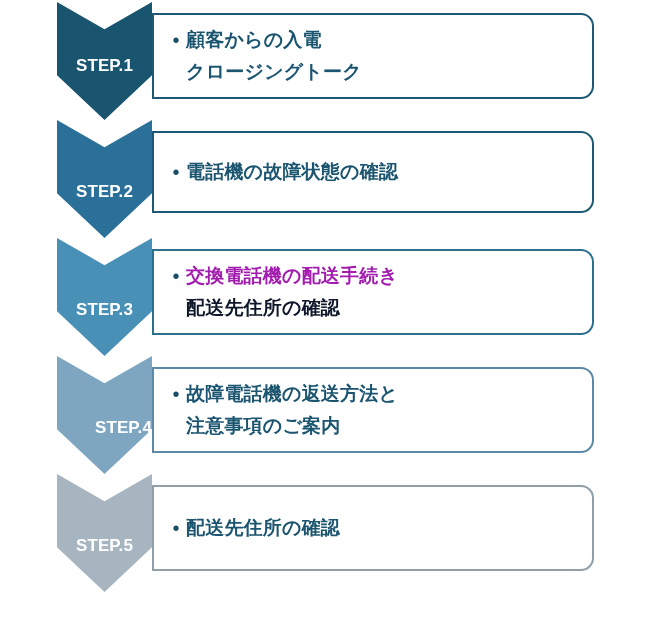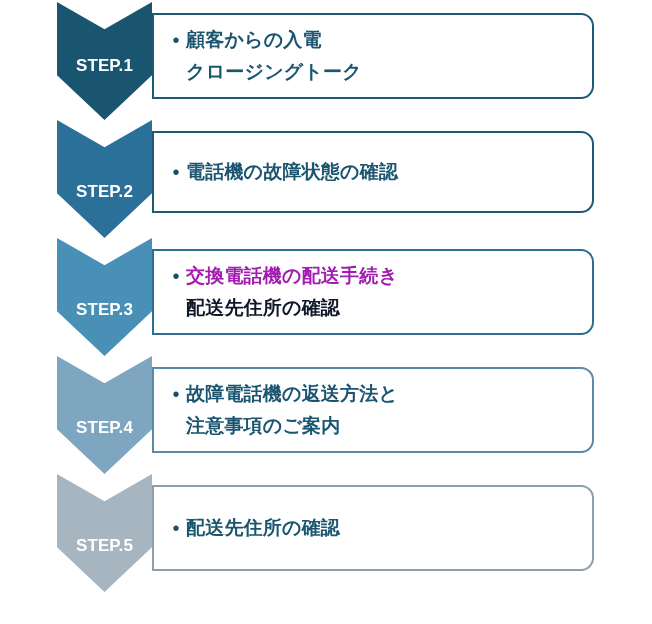--- a/index.html
+++ b/index.html
@@ -93,21 +93,21 @@
 
   <div class="chevron" style="top: 2px; background: rgb(26, 85, 112);"></div>
   <div class="chevron" style="top: 120px; background: rgb(42, 112, 153);"></div>
   <div class="chevron" style="top: 238px; background: rgb(72, 144, 182);"></div>
   <div class="chevron" style="top: 356px; background: rgb(126, 166, 193);"></div>
   <div class="chevron" style="top: 474px; background: rgb(167, 181, 193);"></div>
 
   <div class="chevron-label" style="top: 56px;">STEP.1</div>
   <div class="chevron-label" style="top: 182px;">STEP.2</div>
   <div class="chevron-label" style="top: 300px;">STEP.3</div>
-  <div class="chevron-label" style="top: 418px;">STEP.4</div>
+  <div class="chevron-label" style="top: 418px; text-align: right;">STEP.4</div>
   <div class="chevron-label" style="top: 536px;">STEP.5</div>
 
   <div class="step-box" style="top: 13px; height: 86px; border-color: rgb(31, 90, 117);">
     <div class="box-inner">
       <span class="bullet">•</span>
       <span class="lines">
         <span class="line" style="color: rgb(27, 85, 112);">顧客からの入電</span>
         <span class="line" style="color: rgb(27, 85, 112);">クロージングトーク</span>
       </span>
     </div>

